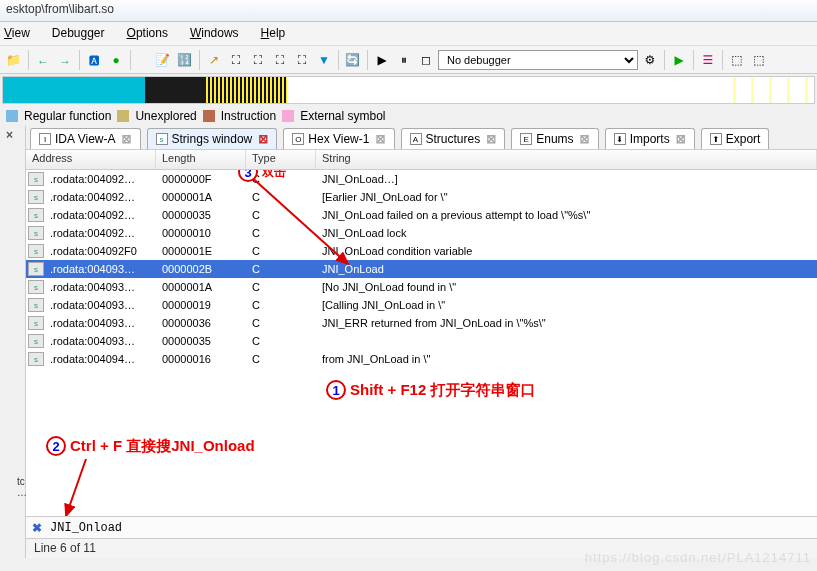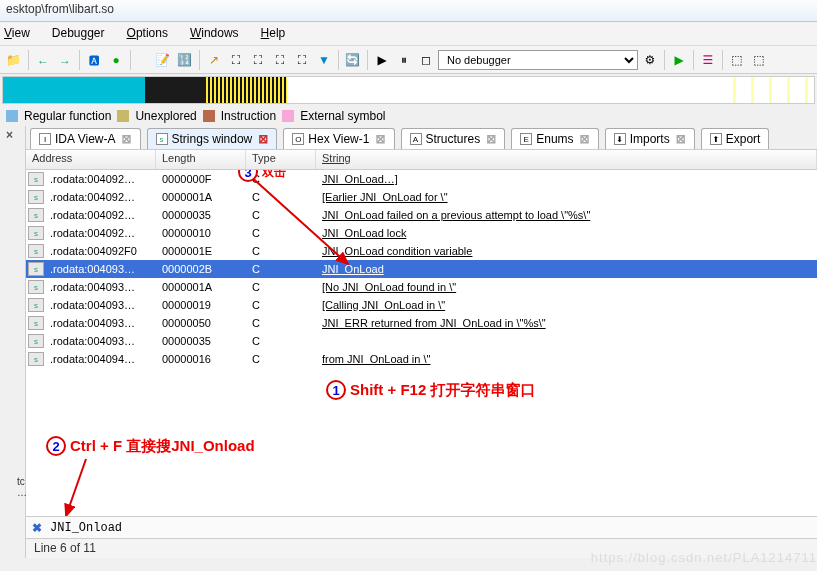--- a/index.html
+++ b/index.html
@@ -31,39 +31,39 @@
 
 .tabs { height: 24px; display: flex; gap: 6px; padding: 2px 4px 0 4px; background: #f0f0f0; border-bottom: 1px solid #ccc; overflow: hidden; }
 .tab { display: flex; align-items: center; gap: 4px; padding: 2px 8px; background: #fff; border: 1px solid #aaa; border-bottom: none; border-radius: 3px 3px 0 0; font-size: 11px; white-space: nowrap; }
 .tab.active { background: #e8f2ff; }
 .tabicon { width: 12px; height: 12px; background: #fff; border: 1px solid #888; font-size: 8px; display: flex; align-items: center; justify-content: center; }
 .tabx { color: #c33; cursor: pointer; font-weight: bold; margin-left: 2px; }
 .tabx.gray { color: #aaa; }
 
 .listhdr { display: flex; background: linear-gradient(#fdfdfd,#ececec); border-bottom: 1px solid #ccc; height: 20px; }
 .listhdr > div { padding: 2px 6px; border-right: 1px solid #ddd; font-size: 11px; color: #333; }
-.col-addr { width: 130px; } .col-len { width: 90px; } .col-type { width: 70px; } .col-str { flex: 1; text-decoration: underline; }
+.col-addr { width: 130px; } .col-len { width: 90px; } .col-type { width: 70px; } .col-str { flex: 1; }
 
 .listbody { flex: 1; overflow: auto; background: #fff; position: relative; }
 .row { display: flex; height: 18px; align-items: center; }
 .row.sel { background: #3a70d8; color: #fff; }
 .row .ricon { width: 16px; height: 14px; margin: 0 2px; background: #e8e8e8; border: 1px solid #aaa; font-size: 8px; color: #2a7; display: flex; align-items: center; justify-content: center; }
 .row > div { padding: 0 4px; font-size: 11px; white-space: nowrap; overflow: hidden; }
 
 .annot { position: absolute; font-weight: bold; color: #e00; font-family: "Microsoft YaHei"; display: flex; align-items: center; gap: 4px; pointer-events: none; }
 .annot .num { width: 20px; height: 20px; border: 2px solid #d00; border-radius: 50%; background: #fff; color: #00d; display: flex; align-items: center; justify-content: center; font-size: 13px; }
 .arrow-svg { position: absolute; pointer-events: none; }
 
 .searchbar { height: 22px; border-top: 1px solid #ccc; display: flex; align-items: center; padding: 0 6px; gap: 8px; background: #fafafa; }
 .searchbar .xbtn { color: #36c; font-weight: bold; cursor: pointer; }
 .searchbar input { border: none; outline: none; background: transparent; font-family: "Courier New", monospace; font-size: 12px; flex: 1; }
 
 .statusbar { height: 20px; border-top: 1px solid #ccc; padding: 2px 8px; font-size: 11px; color: #333; background: #f4f4f4; }
 
-.watermark { position: absolute; right: 0; bottom: 6px; color: rgba(200,200,200,0.5); font-size: 13px; letter-spacing: 1px; }
+.watermark { position: absolute; right: 6px; bottom: 6px; color: rgba(200,200,200,0.5); font-size: 13px; letter-spacing: 1px; }
 </style>
 </head>
 <body>
 
 <div class="titlebar">
   <span>esktop\from\libart.so</span>
 </div>
 
 <div class="menubar">
   <span><u>V</u>iew</span>
@@ -233,21 +233,21 @@
         <div class="row">
           <span class="ricon">s</span>
     <div class="col-addr" style="width:112px">.rodata:004093…</div>
     <div class="col-len">00000019</div>
     <div class="col-type">C</div>
     <div class="col-str">[Calling JNI_OnLoad in \"</div>
         </div>
         <div class="row">
           <span class="ricon">s</span>
     <div class="col-addr" style="width:112px">.rodata:004093…</div>
-    <div class="col-len">00000050</div>
+    <div class="col-len">00000036</div>
     <div class="col-type">C</div>
     <div class="col-str">JNI_ERR returned from JNI_OnLoad in \"%s\"</div>
         </div>
         <div class="row">
           <span class="ricon">s</span>
     <div class="col-addr" style="width:112px">.rodata:004093…</div>
     <div class="col-len">00000035</div>
     <div class="col-type">C</div>
         </div>
         <div class="row">

